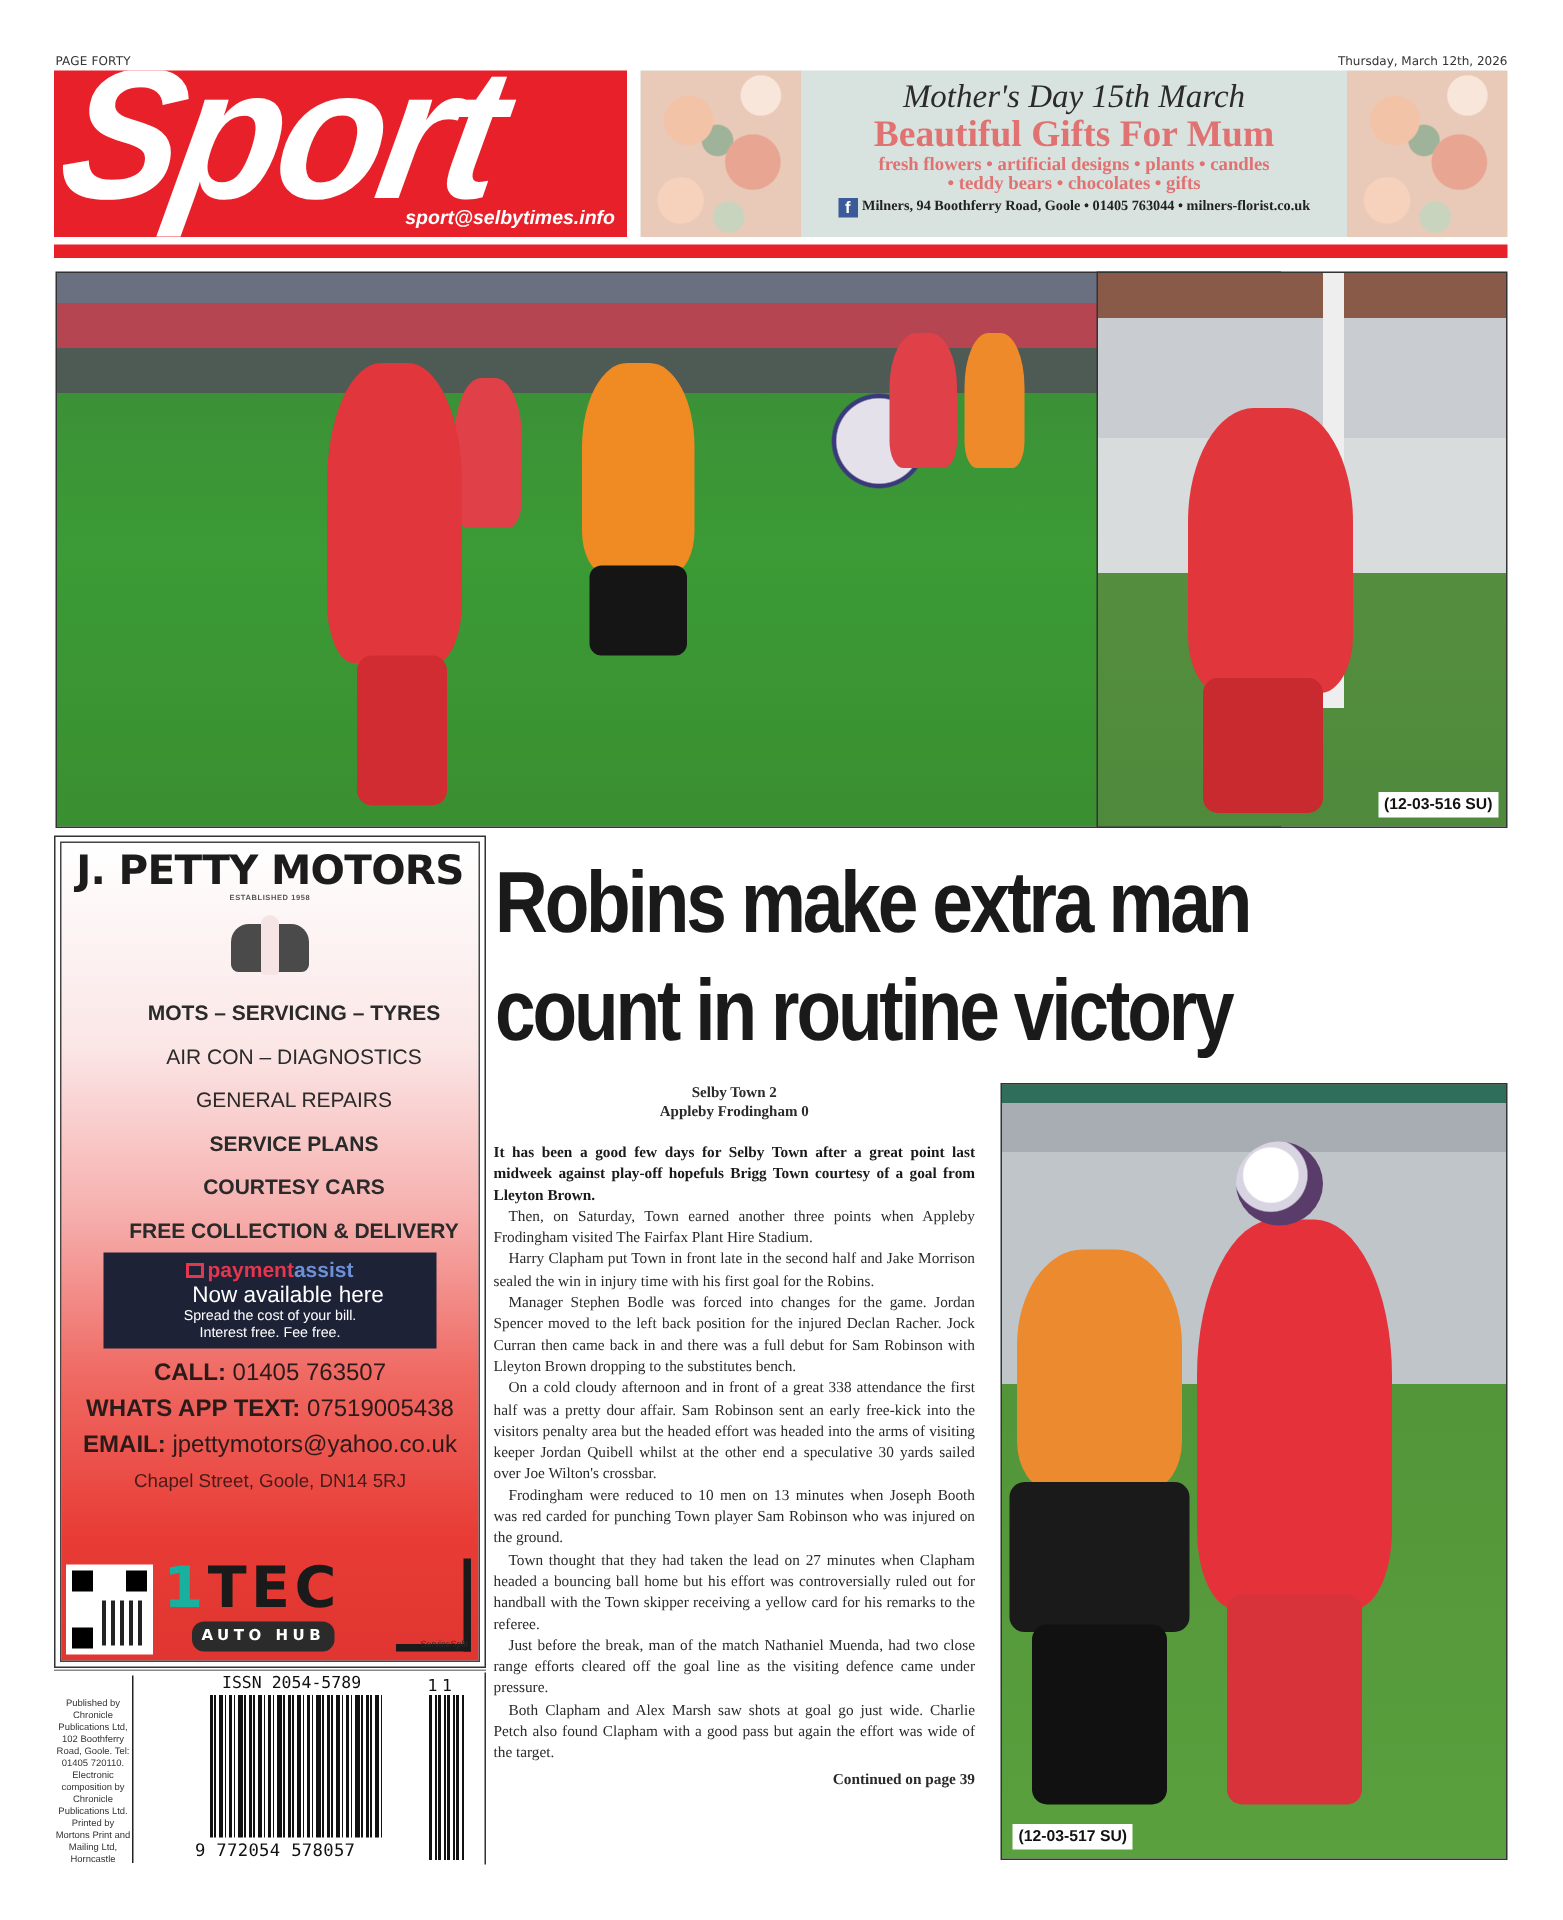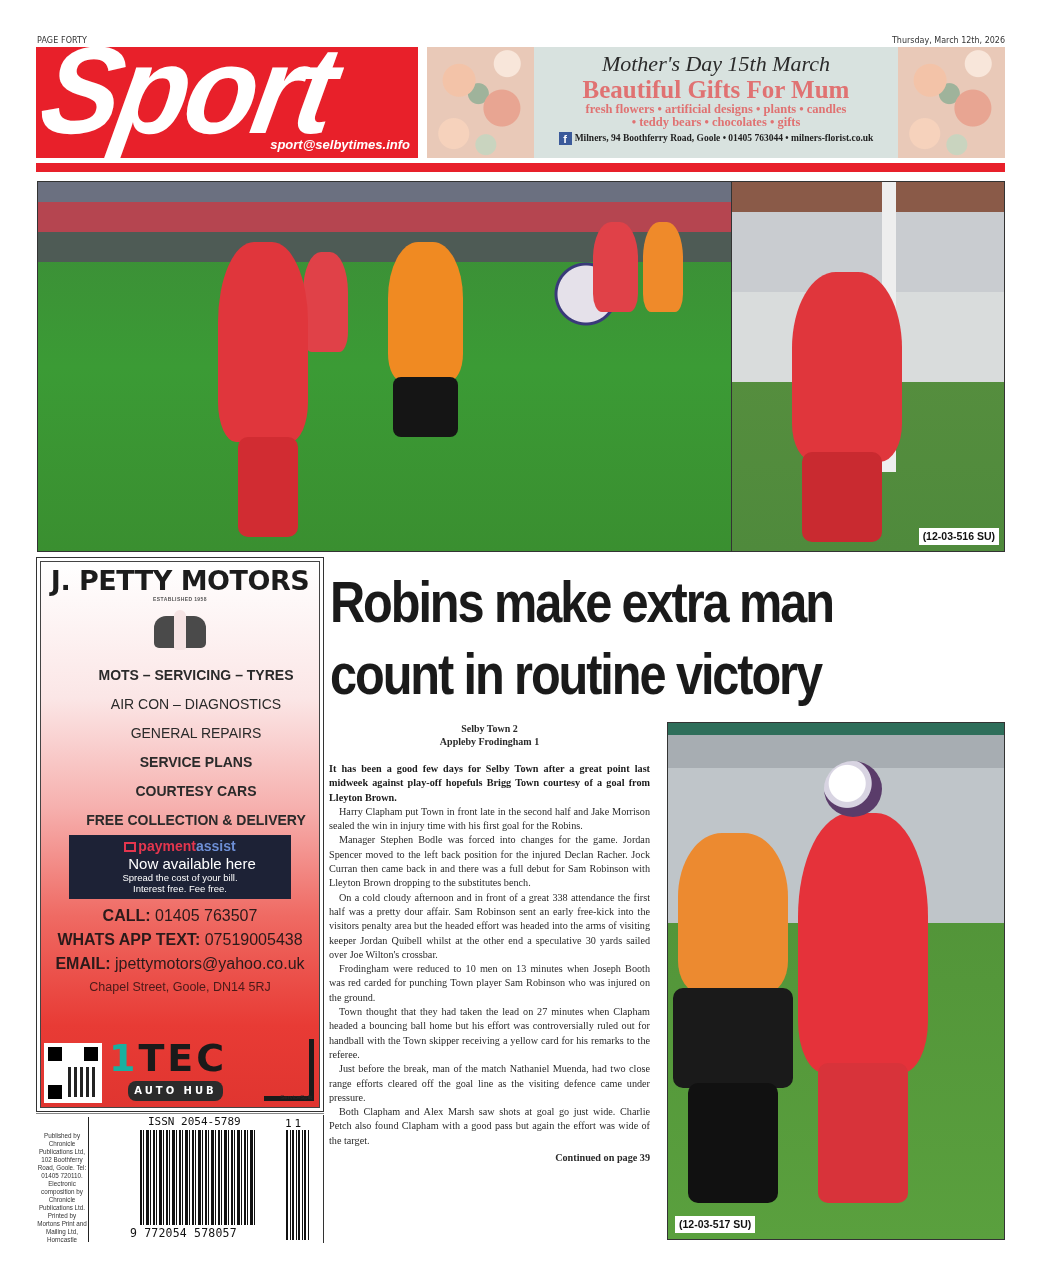--- a/index.html
+++ b/index.html
@@ -232,23 +232,24 @@
 <div class="abs imprint-border-right"></div>
 
 <div class="abs headline">
   <span>Robins make extra man</span>
   <span>count in routine victory</span>
 </div>
 
 <div class="abs article">
   <div class="result">
     <div>Selby Town 2</div>
-    <div>Appleby Frodingham 1</div>
+    <div>Appleby Frodingham 0</div>
   </div>
   <p class="lead">It has been a good few days for Selby Town after a great point last midweek against play-off hopefuls Brigg Town courtesy of a goal from Lleyton Brown.</p>
+  <p>Then, on Saturday, Town earned another three points when Appleby Frodingham visited The Fairfax Plant Hire Stadium.</p>
   <p>Harry Clapham put Town in front late in the second half and Jake Morrison sealed the win in injury time with his first goal for the Robins.</p>
   <p>Manager Stephen Bodle was forced into changes for the game. Jordan Spencer moved to the left back position for the injured Declan Racher. Jock Curran then came back in and there was a full debut for Sam Robinson with Lleyton Brown dropping to the substitutes bench.</p>
   <p>On a cold cloudy afternoon and in front of a great 338 attendance the first half was a pretty dour affair. Sam Robinson sent an early free-kick into the visitors penalty area but the headed effort was headed into the arms of visiting keeper Jordan Quibell whilst at the other end a speculative 30 yards sailed over Joe Wilton's crossbar.</p>
   <p>Frodingham were reduced to 10 men on 13 minutes when Joseph Booth was red carded for punching Town player Sam Robinson who was injured on the ground.</p>
   <p>Town thought that they had taken the lead on 27 minutes when Clapham headed a bouncing ball home but his effort was controversially ruled out for handball with the Town skipper receiving a yellow card for his remarks to the referee.</p>
   <p>Just before the break, man of the match Nathaniel Muenda, had two close range efforts cleared off the goal line as the visiting defence came under pressure.</p>
   <p>Both Clapham and Alex Marsh saw shots at goal go just wide. Charlie Petch also found Clapham with a good pass but again the effort was wide of the target.</p>
   <div class="continued">Continued on page 39</div>
 </div>
 

